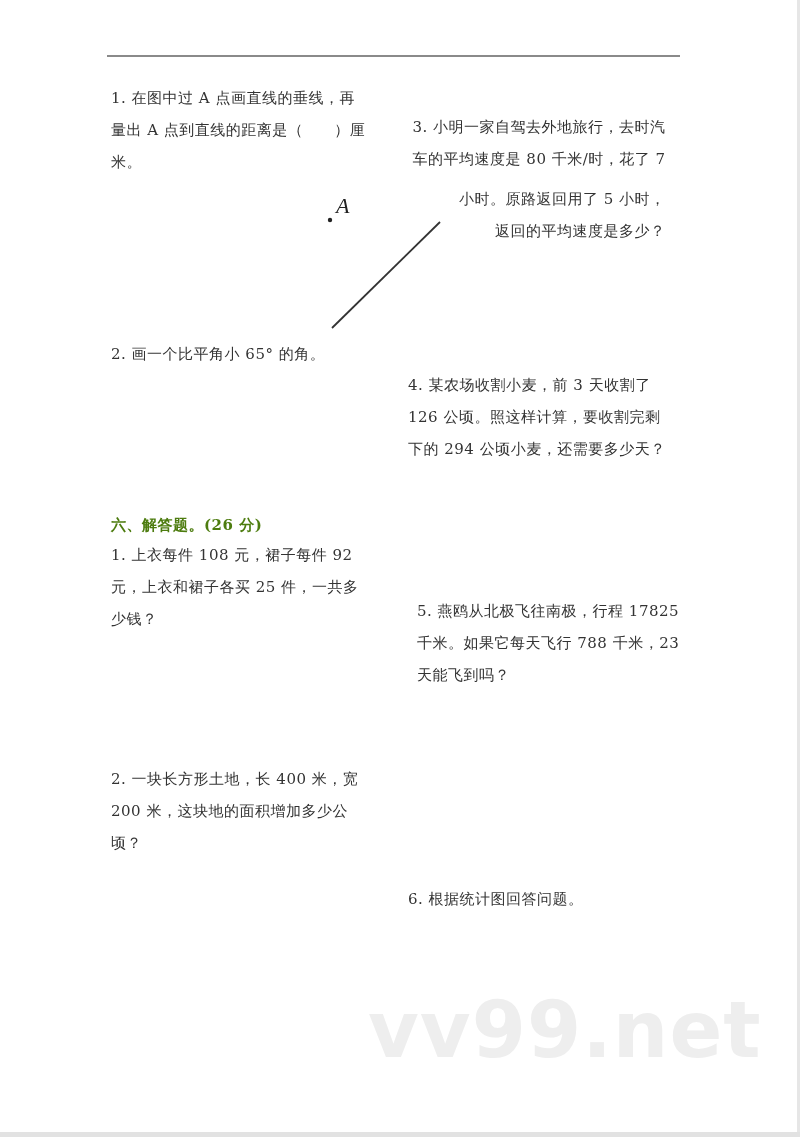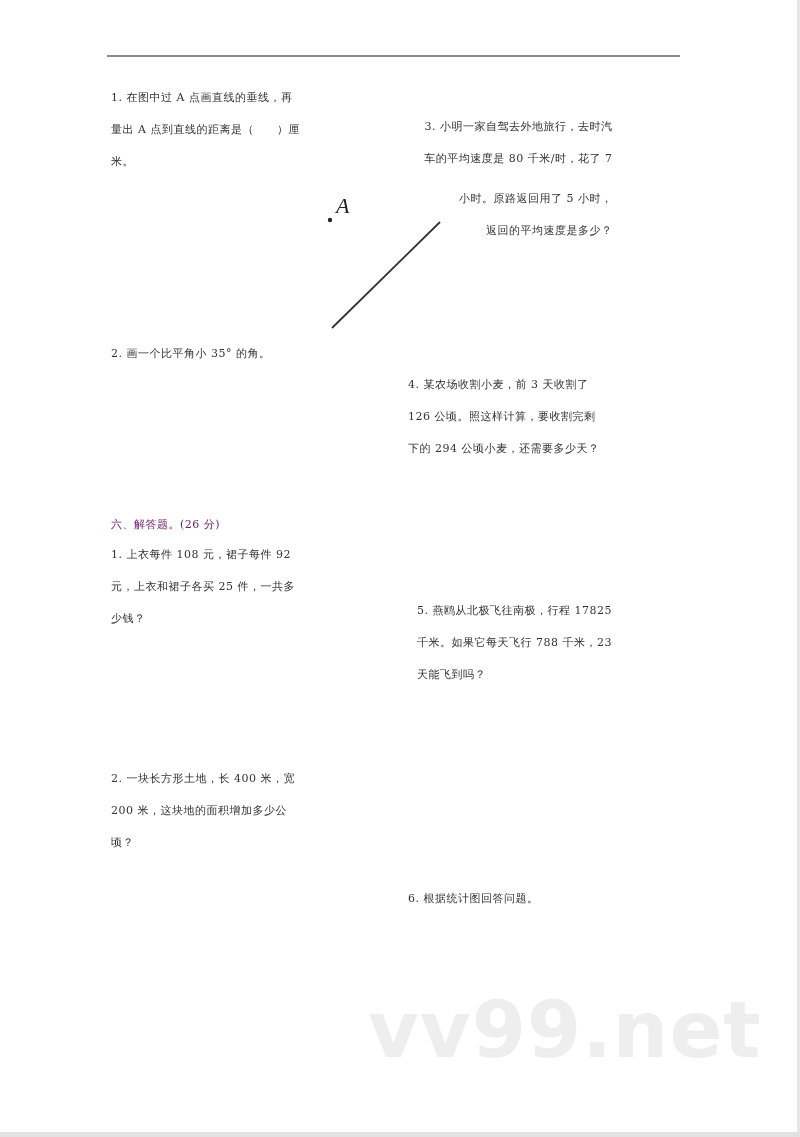--- a/index.html
+++ b/index.html
@@ -5,23 +5,23 @@
   html, body { margin:0; padding:0; }
   body {
     width:800px; height:1137px; position:relative; overflow:hidden;
     background:#ffffff;
     font-family:"DejaVu Serif", "Liberation Serif", serif;
     color:#333;
   }
   .page-edge-right { position:absolute; top:0; right:0; width:3px; height:1132px; background:#e6e6e6; }
   .page-edge-bottom { position:absolute; left:0; bottom:0; width:800px; height:5px; background:#e2e2e2; }
   .top-rule { position:absolute; left:107px; top:55px; width:573px; height:2px; background:#8a8a8a; }
-  .blk { position:absolute; font-size:11px; line-height:32px; letter-spacing:0.5px; white-space:nowrap; }
+  .blk { position:absolute; font-size:15px; line-height:32px; letter-spacing:0.5px; white-space:nowrap; }
   .blk div { height:32px; }
-  .heading { font-weight:normal; color:#701a75; }
+  .heading { font-weight:bold; color:#4d7c0f; }
   .indent { padding-left:64px; }
   .fig { position:absolute; left:0; top:0; width:800px; height:1137px; pointer-events:none; }
   .watermark {
     position:absolute; left:368px; top:990px;
     font-family:"DejaVu Sans", "Liberation Sans", sans-serif;
     font-weight:bold; font-size:78px; line-height:80px; letter-spacing:1px;
     color:#eeeeee;
   }
 </style>
 </head>
@@ -37,21 +37,21 @@
   <div>米。</div>
 </div>
 
 <svg class="fig" viewBox="0 0 800 1137">
   <circle cx="330" cy="220" r="2.2" fill="#222"></circle>
   <line x1="332" y1="328" x2="440" y2="222" stroke="#333" stroke-width="1.8"></line>
 </svg>
 <div style="position:absolute; left:336px; top:194px; font-family:'Liberation Serif','DejaVu Serif',serif; font-style:italic; font-size:22px; line-height:24px; color:#222;">A</div>
 
 <div class="blk" style="left:111px; top:338px;">
-  <div>2. 画一个比平角小 35°  的角。</div>
+  <div>2. 画一个比平角小 65°  的角。</div>
 </div>
 
 <div class="blk" style="left:111px; top:512px; line-height:26px;">
   <div class="heading" style="height:26px;">六、解答题。(26 分)</div>
 </div>
 
 <div class="blk" style="left:111px; top:539px;">
   <div>1. 上衣每件 108 元，裙子每件 92</div>
   <div>元，上衣和裙子各买 25 件，一共多</div>
   <div>少钱？</div>

